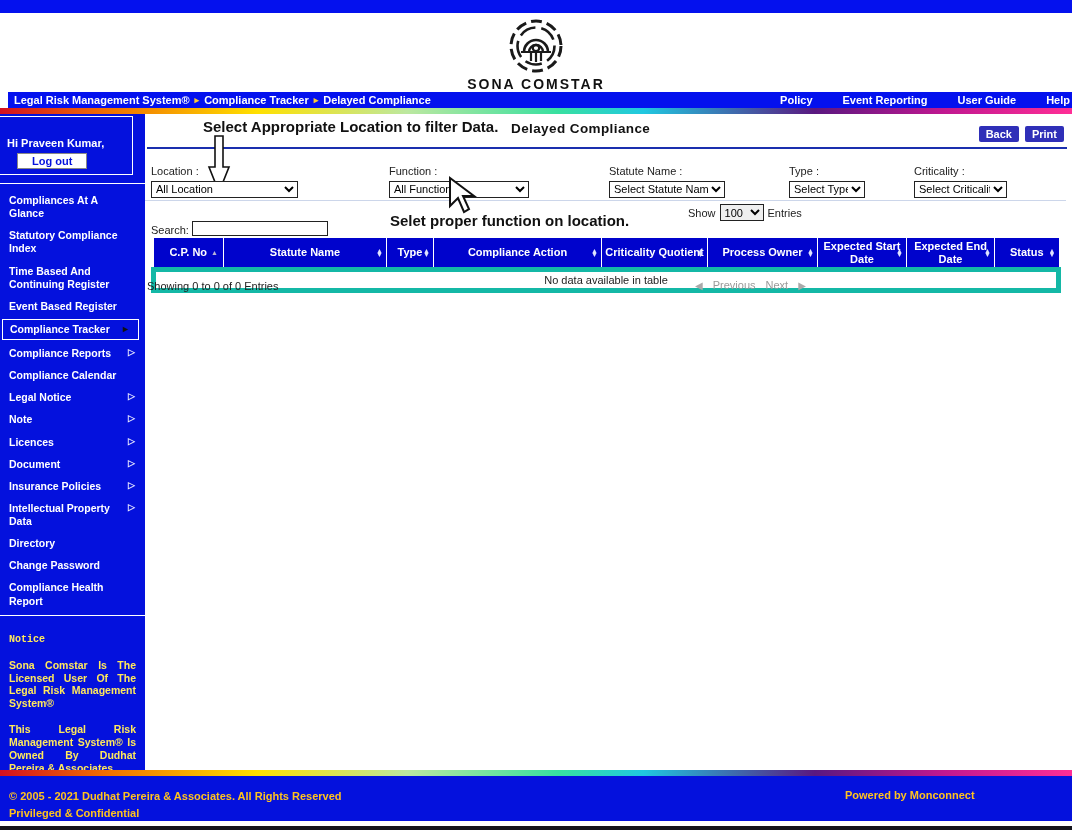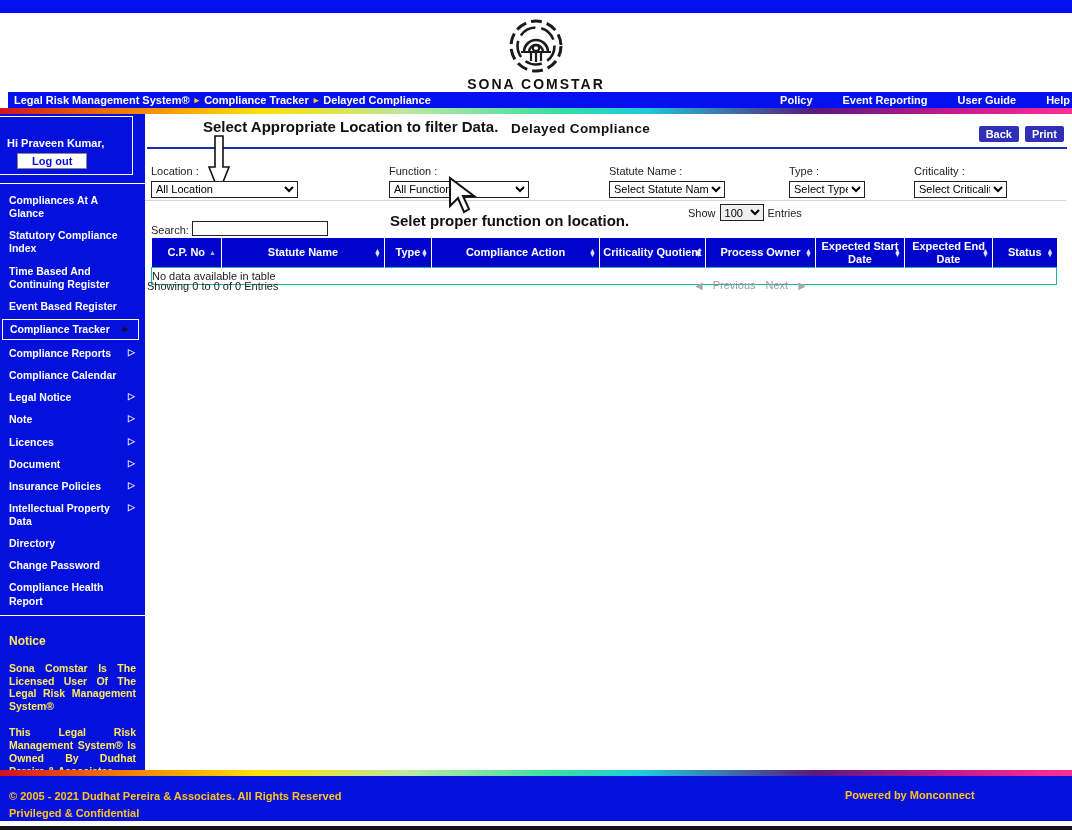--- a/index.html
+++ b/index.html
@@ -33,21 +33,21 @@
   .logout-btn { margin:4px 0 0 10px; background:#fff; color:#0411dd; font-weight:bold; font-size:11px;
                 border:1px solid #888; padding:1px 14px; cursor:pointer; font-family:"Liberation Sans",sans-serif; }
   .side-sep { border-top:1px solid #fff; margin:3px 0 4px 0; }
   .menu { padding:2px 0 0 0; }
   .menu-item { position:relative; font-size:10.5px; font-weight:bold; color:#fff; padding:4px 18px 4px 9px;
                line-height:1.25; cursor:pointer; margin-bottom:1px; }
   .menu-item .sub-arrow { position:absolute; right:10px; top:4px; font-size:9px; color:#e8e8ff; }
   .menu-item.active { border:1px solid #fff; margin:2px 6px 3px 2px; padding:3px 16px 3px 7px; }
   .menu-item.active .sub-arrow { color:#101010; right:8px; }
   .notice-block { padding:6px 9px 0 9px; color:#ffe95c; }
-  .notice-head { font-size:12px; font-weight:bold; margin:8px 0 14px 0; }
+  .notice-head { font-size:10px; font-weight:bold; margin:8px 0 14px 0;font-family:Liberation Mono, monospace; }
   .notice-p { font-size:10.5px; font-weight:bold; line-height:1.23; text-align:justify; margin-bottom:13px; }
 
   
   .main { position:absolute; left:145px; top:114px; width:927px; height:656px; background:#fff; }
   .ann-top { position:absolute; left:58px; top:4px; font-size:15px; font-weight:bold; color:#111; }
   .page-title { position:absolute; left:366px; top:7px; font-size:13.5px; font-weight:bold; letter-spacing:.4px; color:#111; }
   .btn-row { position:absolute; right:8px; top:12px; display:flex; gap:6px; }
   .blue-btn { background:#2f2fb8; color:#fff; font-weight:bold; font-size:11px; border:none; border-radius:2px;
               padding:2px 7px; cursor:pointer; font-family:"Liberation Sans",sans-serif; }
   .title-rule { position:absolute; left:2px; right:5px; top:33px; border-bottom:2px solid #1a2fae; }
@@ -68,21 +68,21 @@
   .search-row { position:absolute; left:6px; top:107px; font-size:11px; color:#222; display:flex; align-items:flex-end; gap:3px; }
   .search-row input { width:136px; height:15px; border:1px solid #222; font-size:11px; padding:0 2px; font-family:"Liberation Sans",sans-serif; }
 
   .grid { position:absolute; left:6px; top:124px; width:905px; border-collapse:collapse; table-layout:fixed; }
   .grid th { background:#0003cc; color:#fff; font-size:11px; font-weight:bold; line-height:1.15;
              border-right:1px solid #fff; padding:2px 2px; height:26px; vertical-align:middle; position:relative; cursor:pointer; }
   .grid th:last-child { border-right:none; }
   .sorts { position:absolute; right:3px; top:50%; transform:translateY(-50%); display:flex; flex-direction:column; line-height:.62; }
   .sorts span { font-size:7px; color:#dfe2ff; }
   .sort-single { position:absolute; right:5px; top:50%; transform:translateY(-50%); font-size:7px; color:#b9b4d8; }
-  .grid td.empty { border:1px solid #14b8a6; font-size:11px; color:#222; padding:2px 0; background:#fff; }
+  .grid td.empty { border:5px solid #14b8a6; text-align:center; font-size:11px; color:#222; padding:2px 0; background:#fff; }
 
   .summary { position:absolute; left:2px; top:166px; font-size:11px; color:#222; }
   .pagination { position:absolute; left:550px; top:165px; font-size:11px; color:#9a9a9a; display:flex; align-items:center; gap:10px; }
   .pag-ic { font-size:10px; color:#aaa; cursor:pointer; }
   .pagination span { cursor:pointer; }
 
   
   .down-arrow { position:absolute; left:62px; top:21px; }
   .cursor-ann { position:absolute; left:303px; top:62px; }
 

